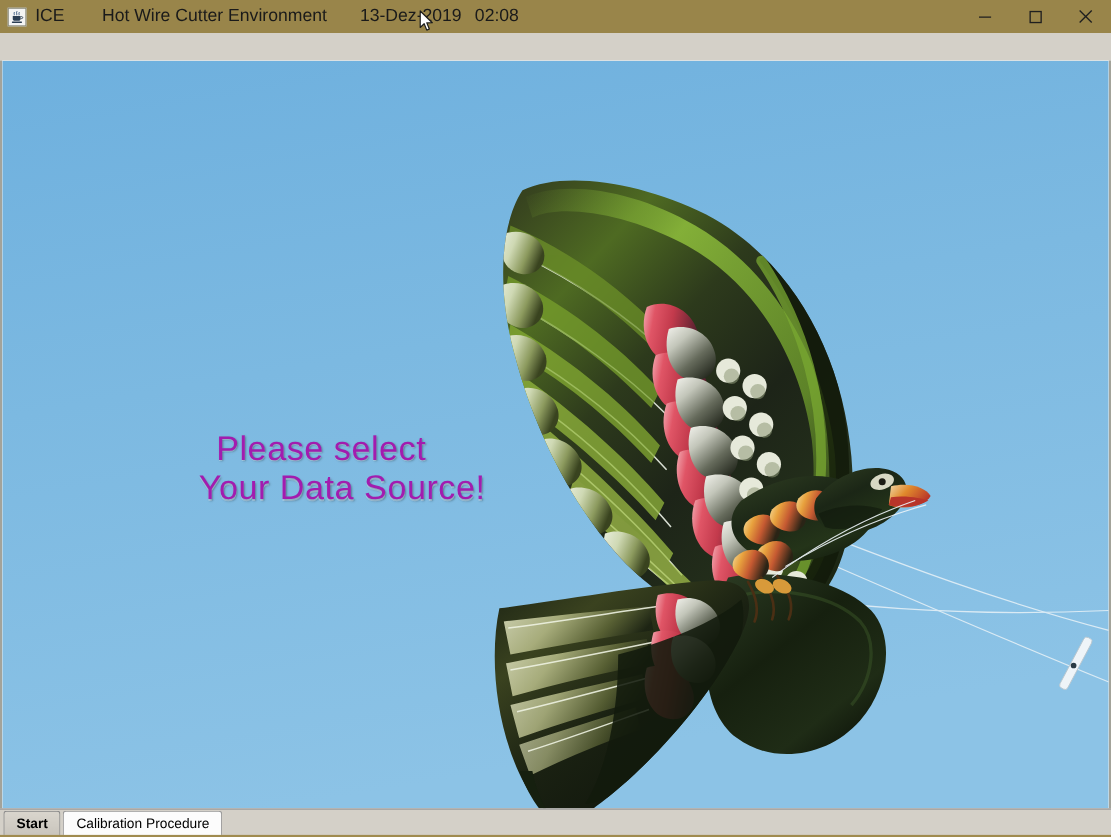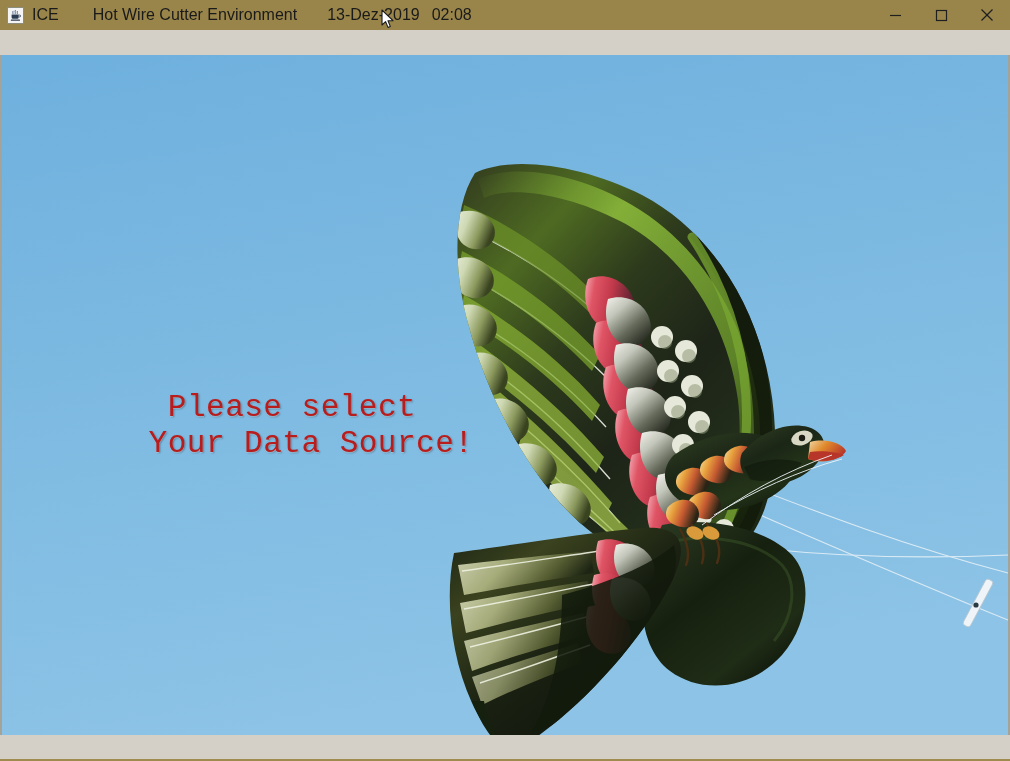--- a/index.html
+++ b/index.html
@@ -139,25 +139,25 @@
     height: 100%;
     display: block;
   }
 
   #prompt-text {
     position: absolute;
     left: 0;
     top: 335px;
     width: 580px;
     text-align: center;
-    font-family: Liberation Mono, monospace;
+    font-family: Liberation Sans, sans-serif;
     font-size: 31px;
     line-height: 36px;
     letter-spacing: 0.5px;
-    color: #b91c1c;
+    color: #a21caf;
     text-shadow: 0 1px 0 rgba(255,255,255,0.30), 1px 1px 2px rgba(0,0,0,0.35);
     pointer-events: none;
   }
   #prompt-line-1 { display: block; }
   #prompt-line-2 { display: block; padding-left: 38px; }
 
   
   #tab-strip {
     position: absolute;
     left: 0;
@@ -568,15 +568,23 @@
         <path d="M712 460 C 752 436, 796 416, 840 404"></path>
       </g>
     </svg>
 
     <div id="prompt-text">
       <span id="prompt-line-1">Please select</span>
       <span id="prompt-line-2">Your Data Source!</span>
     </div>
   </div>
 
+  <div id="tab-strip">
+    <div class="tab selected">
+      <span>Start</span>
+    </div>
+    <div class="tab unselected">
+      <span>Calibration Procedure</span>
+    </div>
+  </div>
 
   <div id="window-bottom-border"></div>
 </div>
 
 </body></html>

